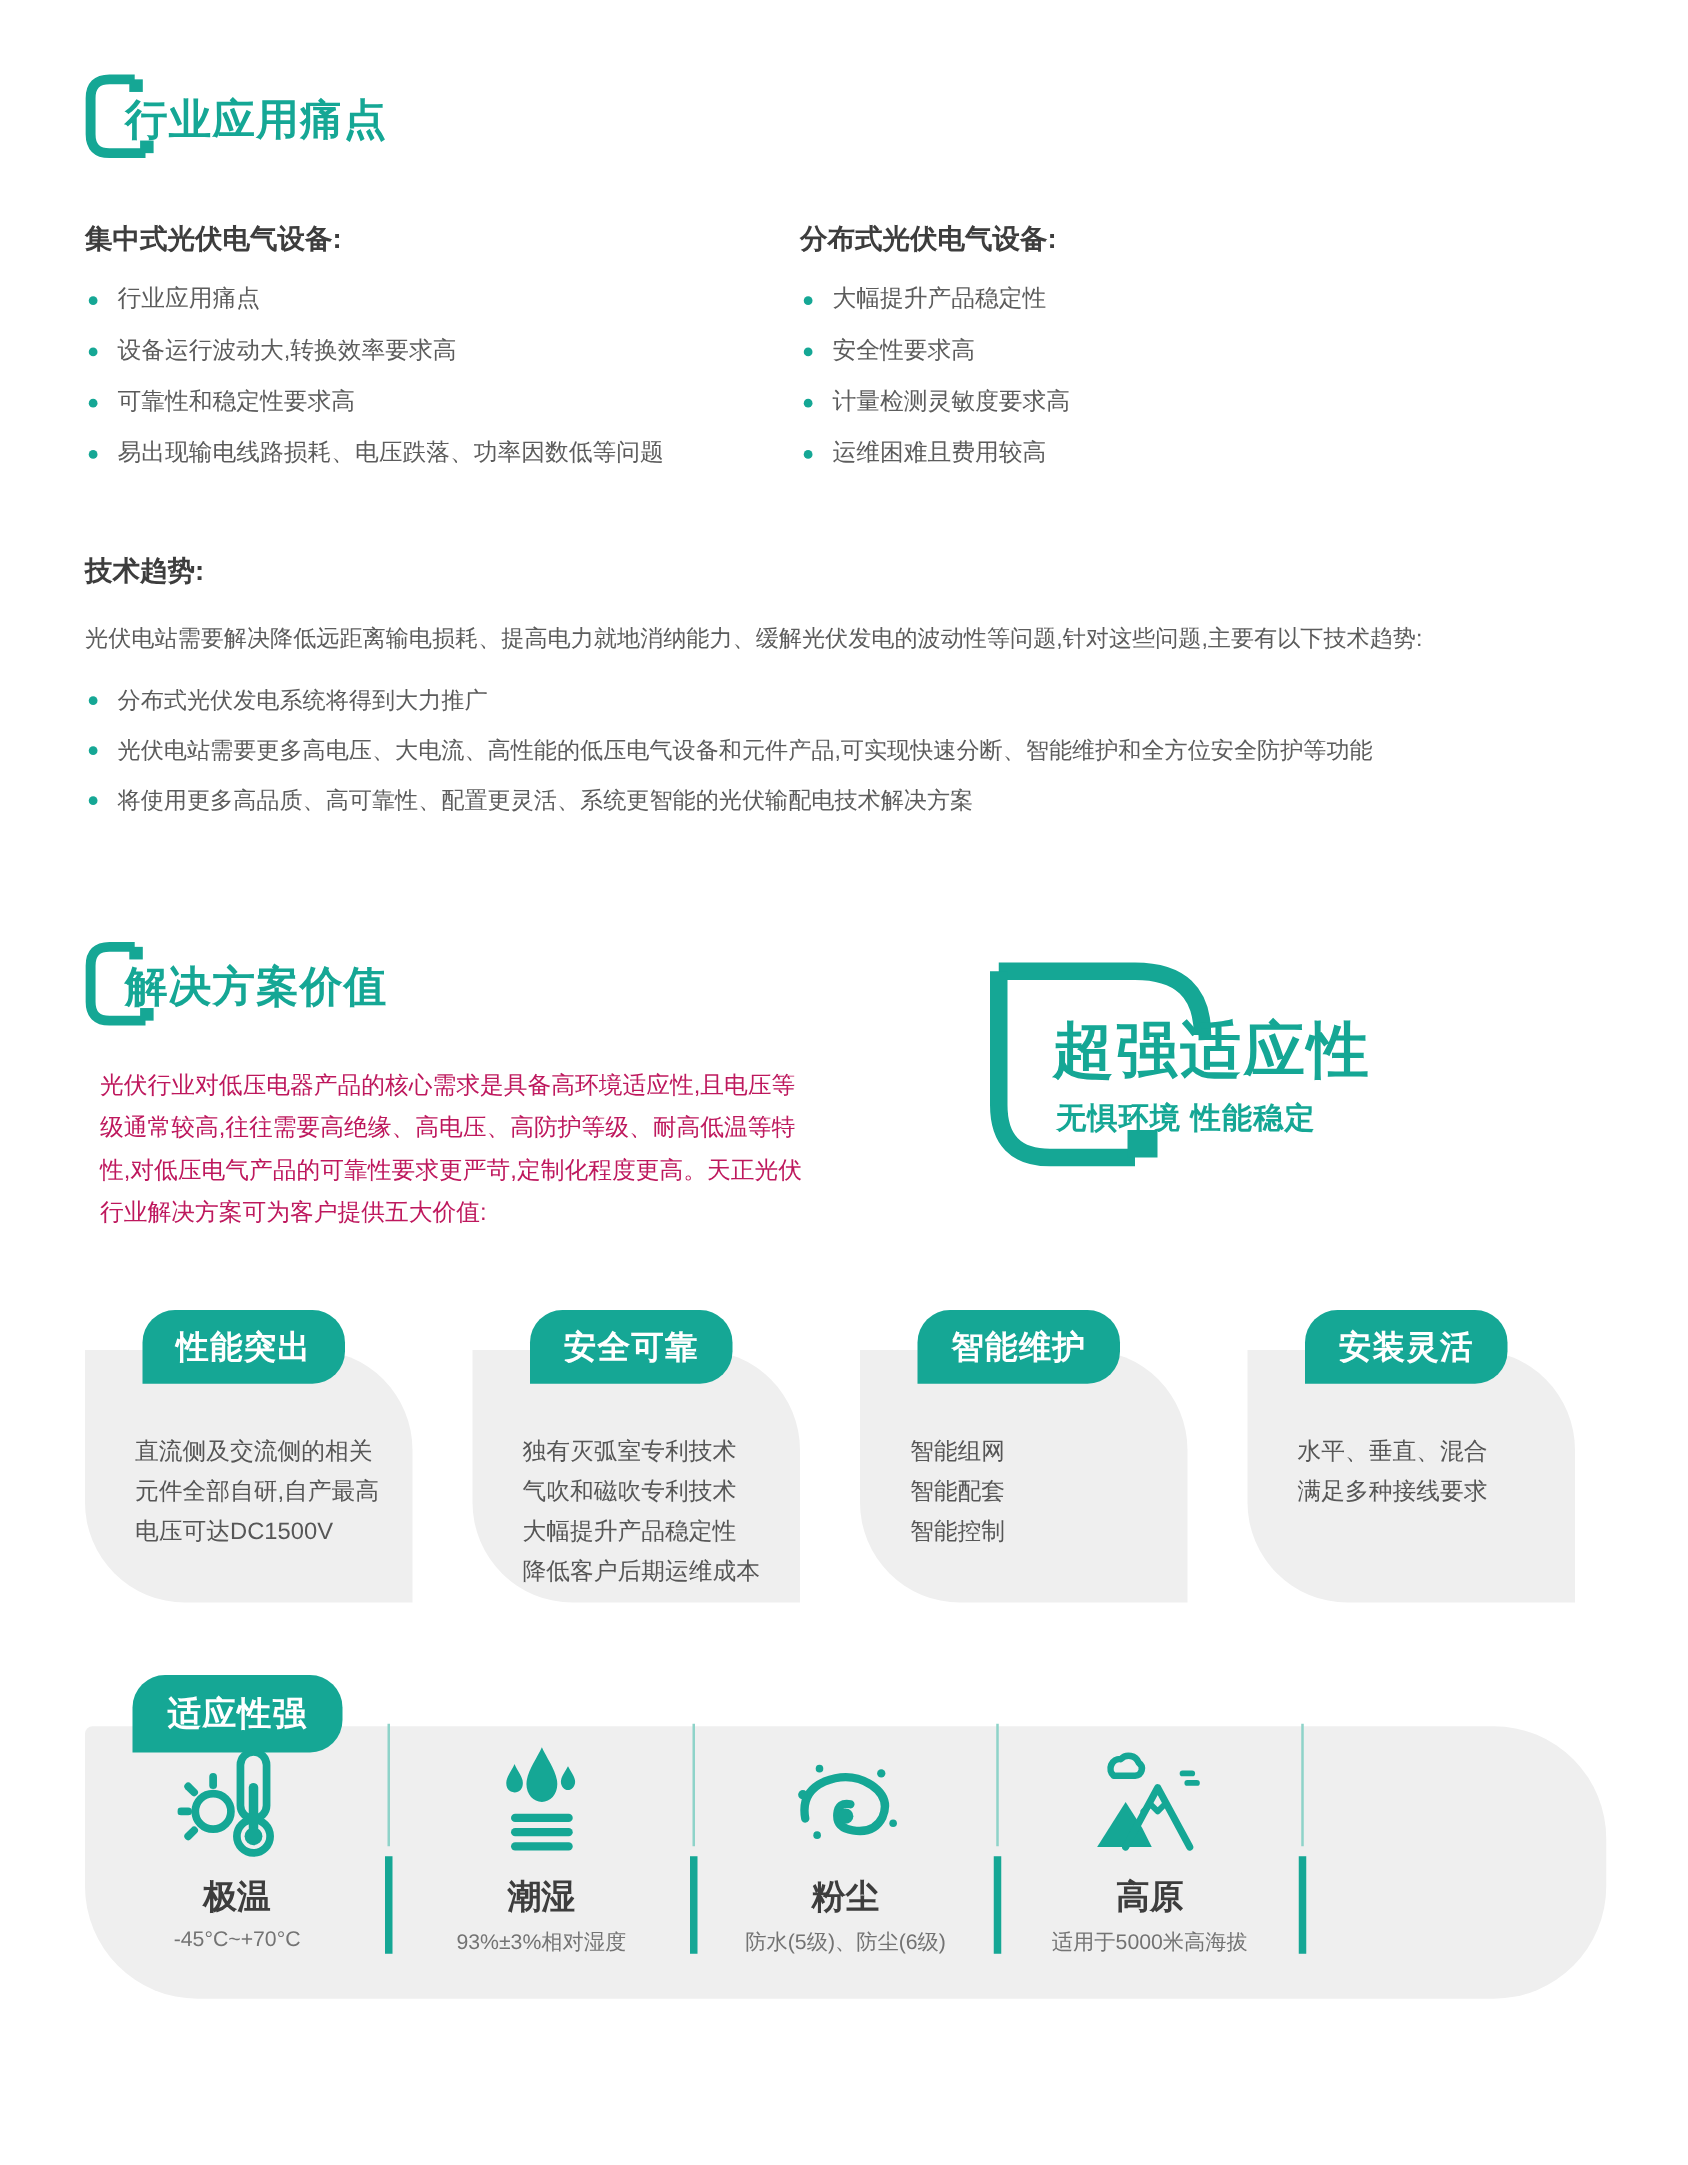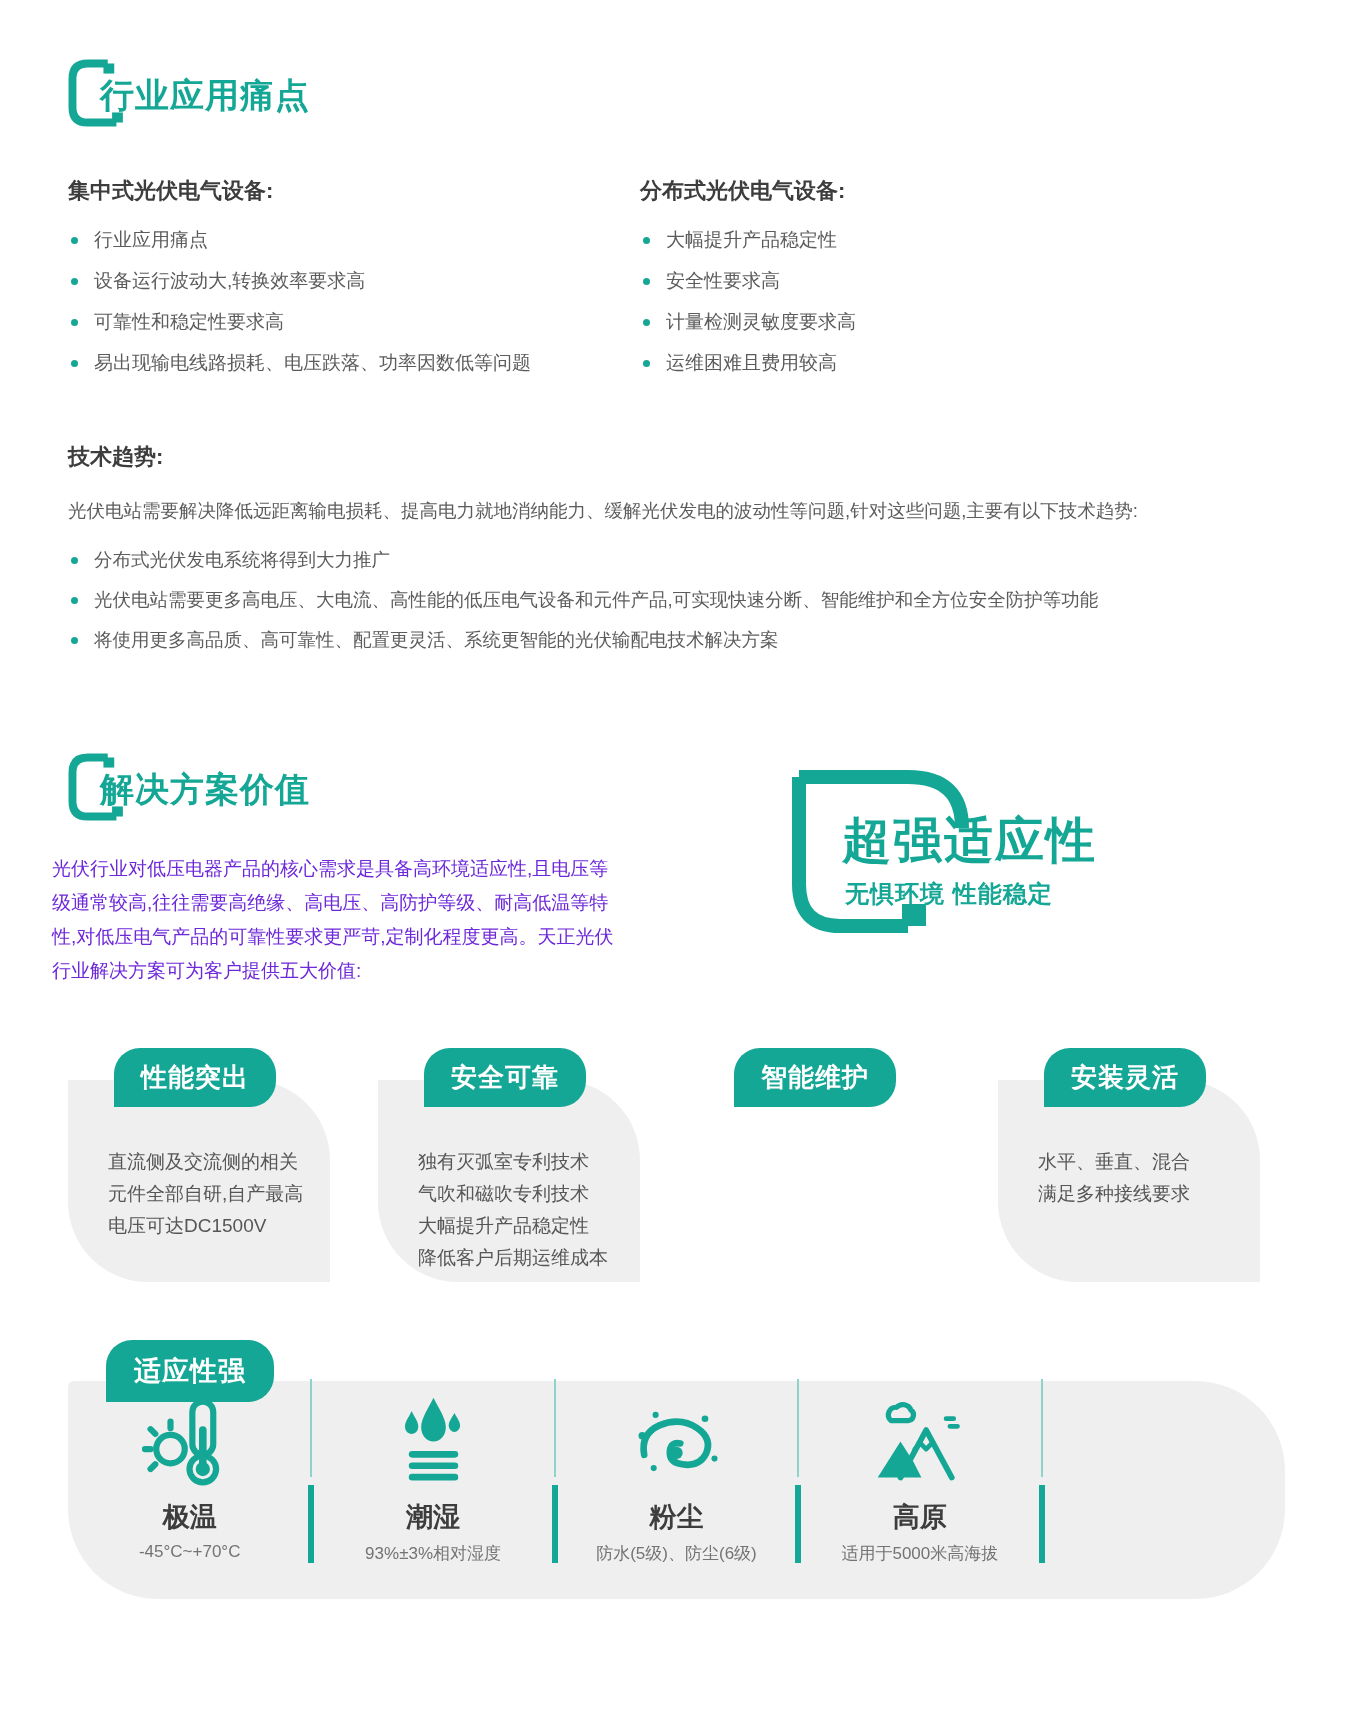--- a/index.html
+++ b/index.html
@@ -21,21 +21,21 @@
   ul.bullets li::before { content:""; position:absolute; left:3px; top:9px; width:7px; height:7px; border-radius:50%; background:#15A795; }
 
   
   .trends { position:absolute; left:68px; top:442px; width:1240px; }
   .trends-heading { font-size:22px; font-weight:bold; color:#3d3d3d; }
   .trends-intro { font-size:18.5px; color:#5c5c5c; margin-top:26px; line-height:26px; }
   .trends ul { margin-top:24px; }
   .trends ul.bullets li { font-size:18.5px; margin-bottom:16px; }
 
   
-  .value-para { position:absolute; left:52px; top:852px; width:568px; font-size:19px; line-height:34px; color:#6d28d9; }
+  .value-para { position:absolute; left:80px; top:852px; width:568px; font-size:19px; line-height:34px; color:#be185d; }
 
   .callout { position:absolute; left:790px; top:768px; width:420px; height:180px; }
   .callout svg { position:absolute; left:0; top:0; }
   .callout-title { position:absolute; left:52px; top:40px; font-size:49px; font-weight:bold; color:#15A795; white-space:nowrap; letter-spacing:2px; }
   .callout-subtitle { position:absolute; left:55px; top:110px; font-size:24px; font-weight:bold; color:#15A795; white-space:nowrap; letter-spacing:1px; }
 
   
   .cards { position:absolute; left:68px; top:1048px; display:flex; gap:48px; }
   .card { position:relative; width:262px; }
   .card-badge { position:relative; z-index:2; display:inline-block; margin-left:46px; background:#15A795; color:#ffffff;
@@ -136,20 +136,25 @@
       <div class="card-badge">安全可靠</div>
       <div class="card-body">
         <div class="card-line">独有灭弧室专利技术</div>
         <div class="card-line">气吹和磁吹专利技术</div>
         <div class="card-line">大幅提升产品稳定性</div>
         <div class="card-line">降低客户后期运维成本</div>
       </div>
     </div>
     <div class="card">
       <div class="card-badge">智能维护</div>
+      <div class="card-body">
+        <div class="card-line">智能组网</div>
+        <div class="card-line">智能配套</div>
+        <div class="card-line">智能控制</div>
+      </div>
     </div>
     <div class="card">
       <div class="card-badge">安装灵活</div>
       <div class="card-body">
         <div class="card-line">水平、垂直、混合</div>
         <div class="card-line">满足多种接线要求</div>
       </div>
     </div>
   </div>
 

